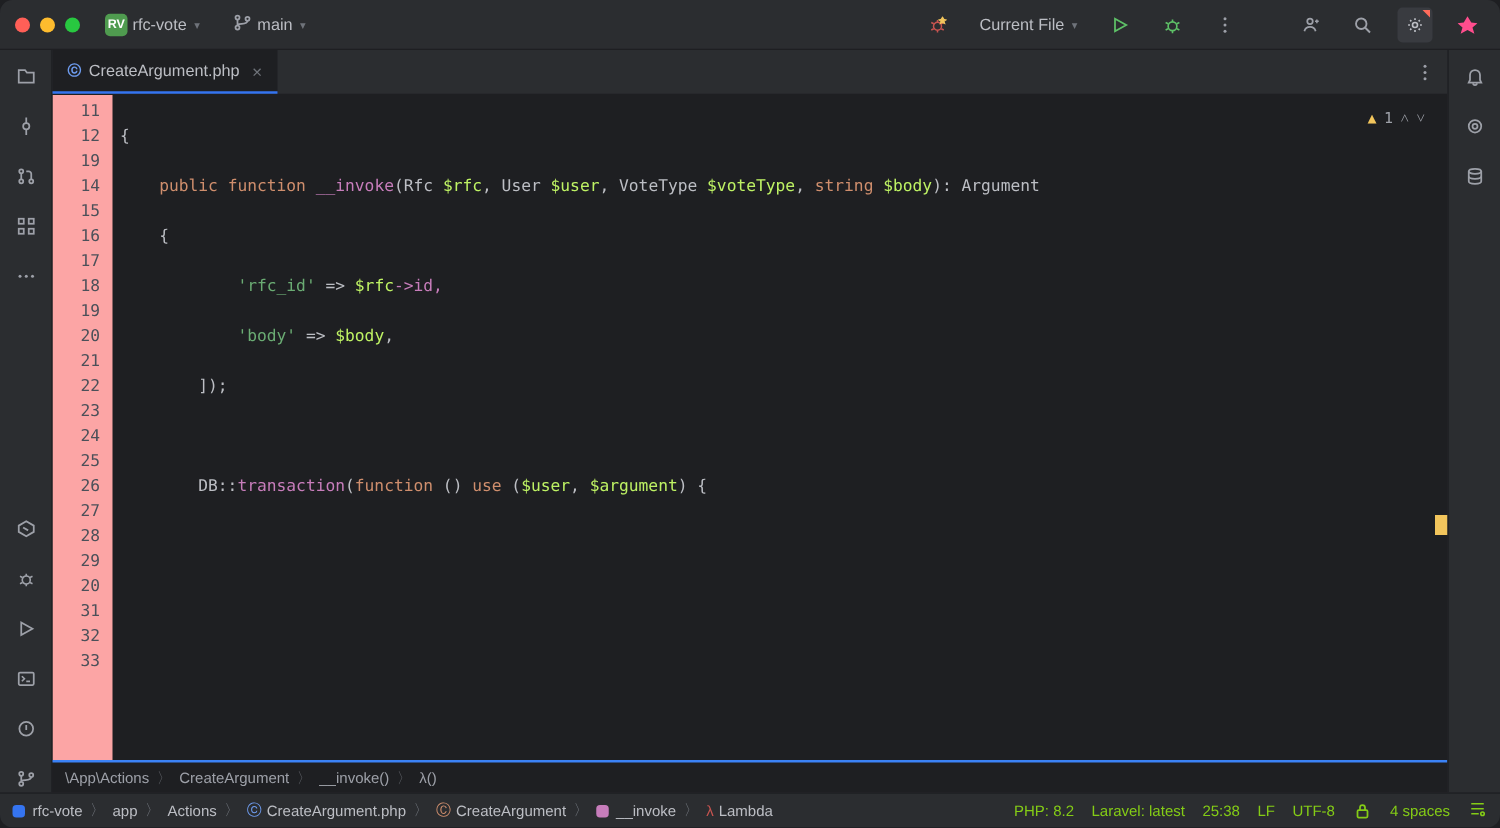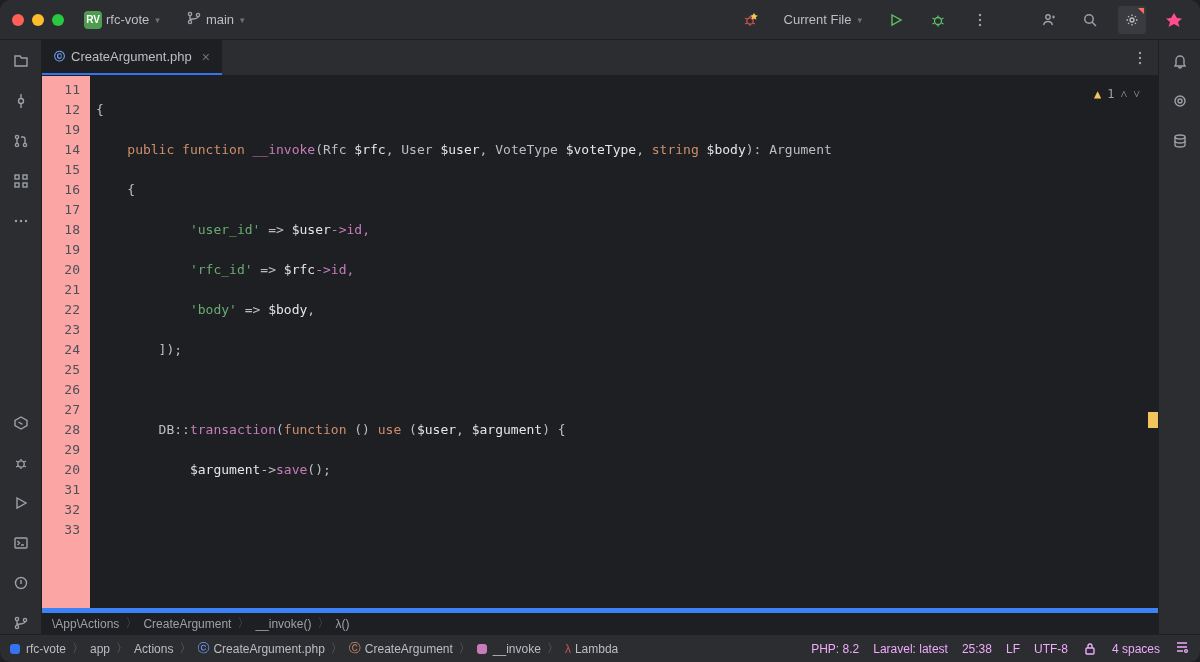--- a/index.html
+++ b/index.html
@@ -40,34 +40,34 @@
 .tab{display:flex;align-items:center;gap:6px;padding:0 12px;border-bottom:2px solid transparent;cursor:pointer;color:#bcbec4}
 .tab.active{background:#1e1f22;border-bottom-color:#3574f0}
 .tab .close{color:#6f737a;font-size:14px;margin-left:4px}
 .php-ico{color:#6e9cef;font-size:11px;font-weight:600}
 .tabs .more{margin-left:auto;width:36px;display:flex;align-items:center;justify-content:center;color:#9da0a8;cursor:pointer}
 .code{flex:1;display:flex;font-family:ui-monospace,Menlo,Consolas,monospace;font-size:13px;line-height:20px;position:relative;overflow:hidden}
 .lnums{width:48px;text-align:right;color:#4b5059;padding:4px 10px 0 0;user-select:none;background:#fca5a5}
 .lnums div{height:20px}
 .src{flex:1;padding:4px 0 0 6px;white-space:pre;position:relative}
 .src .line{height:20px;position:relative}
-.kw{color:#cf8e6d}.fn{color:#c77dbb}.str{color:#6aab73}.var{color:#e5e5e5}.cls{color:#dfe1e5}.idb{color:#c77dbb}
+.kw{color:#cf8e6d}.fn{color:#c77dbb}.str{color:#6aab73}.var{color:#bef264}.cls{color:#dfe1e5}.idb{color:#c77dbb}
 .insp{position:absolute;top:8px;right:18px;display:flex;align-items:center;gap:6px;color:#9da0a8;font-size:12px}
 .insp .warn{color:#f2c55c}
 .minimap-hi{position:absolute;right:0;top:336px;width:10px;height:16px;background:#f2c55c}
 .tooltip{position:absolute;left:374px;top:396px;width:344px;background:#2b2d30;border:1px solid #393b40;border-radius:8px;box-shadow:0 6px 20px rgba(0,0,0,.5);font-family:-apple-system,sans-serif;font-size:13px}
 .tooltip .hdr{padding:10px 12px;display:flex;align-items:center}
 .tooltip .hdr .m{color:#bcbec4}
 .tooltip .hdr .dots{margin-left:auto;color:#9da0a8;cursor:pointer}
-.crumbs{height:26px;background:#1e1f22;border-top:5px solid #3b82f6;display:flex;align-items:center;padding:0 10px;gap:6px;color:#9da0a8;font-size:12px}
+.crumbs{height:26px;background:#1e1f22;border-top:2px solid #3b82f6;display:flex;align-items:center;padding:0 10px;gap:6px;color:#9da0a8;font-size:12px}
 .crumbs .sep2{color:#5a5d63}
 .navbar{height:28px;background:#2b2d30;display:flex;align-items:center;padding:0 10px;gap:4px;color:#bcbec4;font-size:12px;border-top:1px solid #1e1f22}
 .navbar .nitem{display:flex;align-items:center;gap:4px;cursor:pointer}
 .navbar .chv{color:#6f737a;margin:0 2px}
-.navbar .right{margin-left:auto;display:flex;align-items:center;gap:14px;color:#f0abfc}
+.navbar .right{margin-left:auto;display:flex;align-items:center;gap:14px;color:#84cc16}
 .pill{width:10px;height:10px;border-radius:3px;display:inline-block;margin-right:2px}
 .pill.blue{background:#3574f0}.pill.purple{background:#c77dbb}
 svg{width:16px;height:16px}
 .lock{display:inline-flex;align-items:center}
 </style>
 </head>
 <body>
 
 <div class="titlebar">
   <div class="traffic">
@@ -274,27 +274,25 @@
           <div>20</div>
           <div>31</div>
           <div>32</div>
           <div>33</div>
       </div>
 
       <div class="src">
 <div class="line">{</div>
 <div class="line">    <span class="kw">public</span> <span class="kw">function</span> <span class="fn">__invoke</span><span>(Rfc </span><span class="var">$rfc</span><span>, User </span><span class="var">$user</span><span>, VoteType </span><span class="var">$voteType</span><span>, </span><span class="kw">string</span><span> </span><span class="var">$body</span><span>): Argument</span></div>
 <div class="line">    {</div>
-<div class="line"><span>            </span><span class="str">'user_id'</span><span> =&gt; </span><span class="var">$user</span><span class="idb">-&gt;id,</span></div>
 <div class="line"><span>            </span><span class="str">'rfc_id'</span><span> =&gt; </span><span class="var">$rfc</span><span class="idb">-&gt;id,</span></div>
 <div class="line"><span>            </span><span class="str">'body'</span><span> =&gt; </span><span class="var">$body</span><span>,</span></div>
 <div class="line">        ]);</div>
 <div class="line"></div>
 <div class="line"><span>        DB::</span><span class="fn">transaction</span><span>(</span><span class="kw">function</span><span> () </span><span class="kw">use</span><span> (</span><span class="var">$user</span><span>, </span><span class="var">$argument</span><span>) {</span></div>
-<div class="line"><span>            </span><span class="var">$argument</span><span>-&gt;</span><span class="fn">save</span><span>();</span></div>
 
 
 
 
 
 
 
 
 
 

